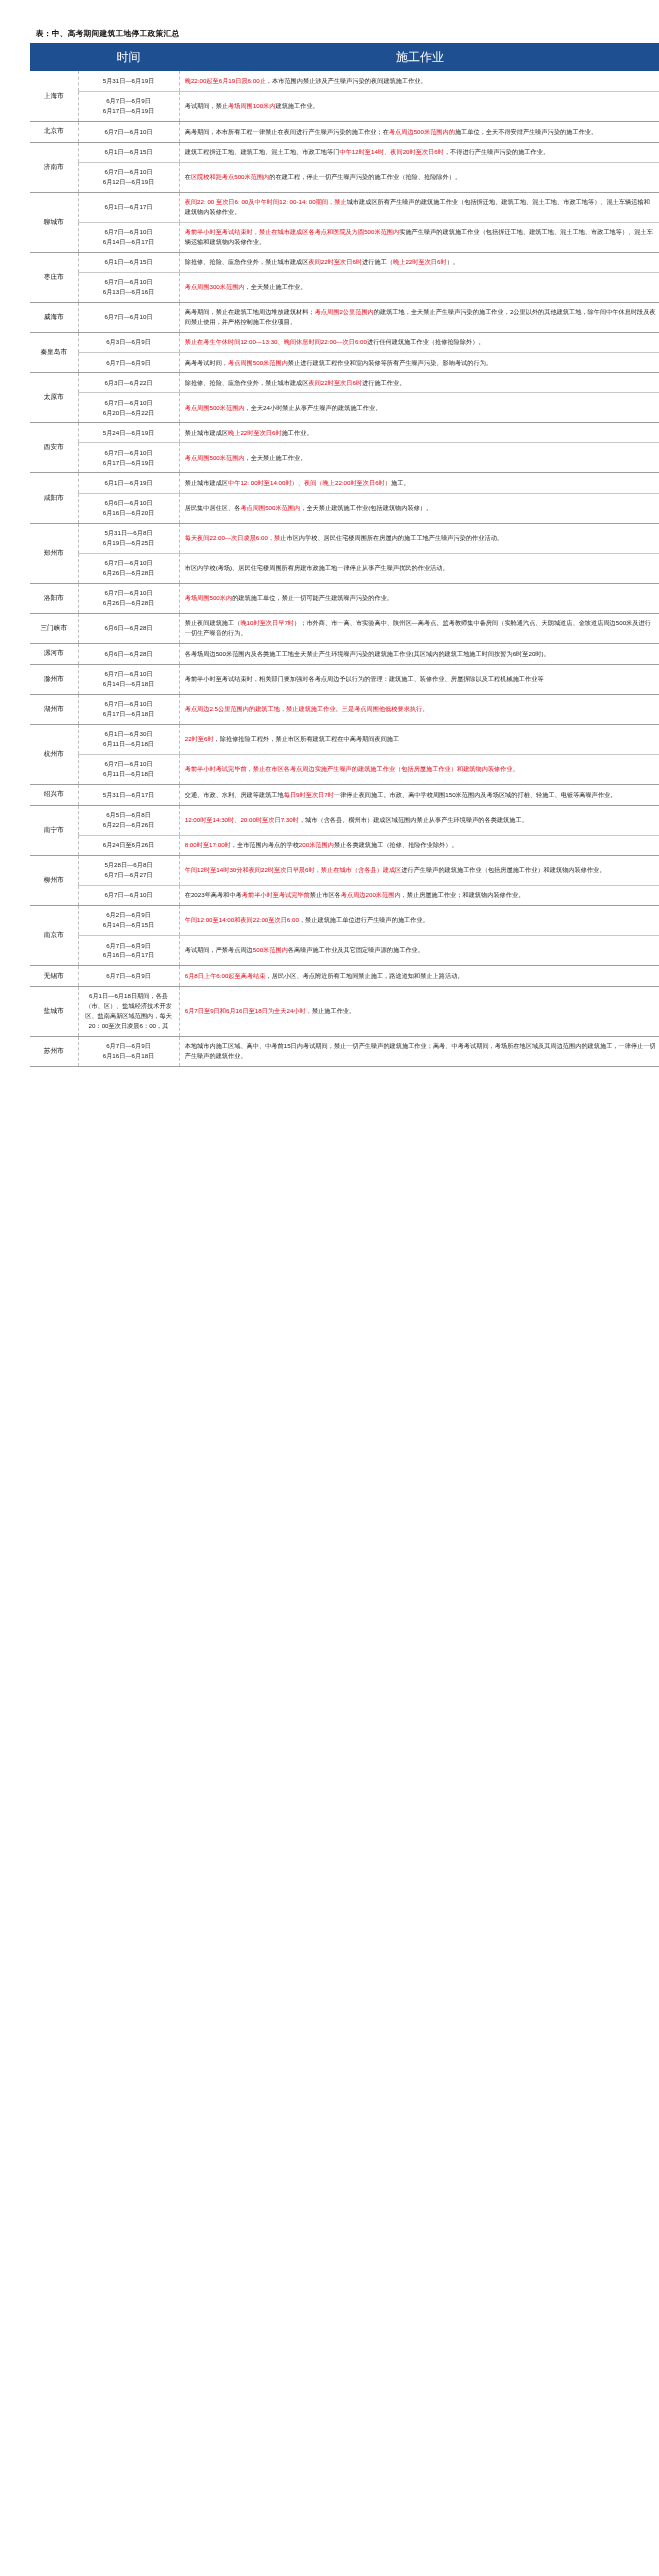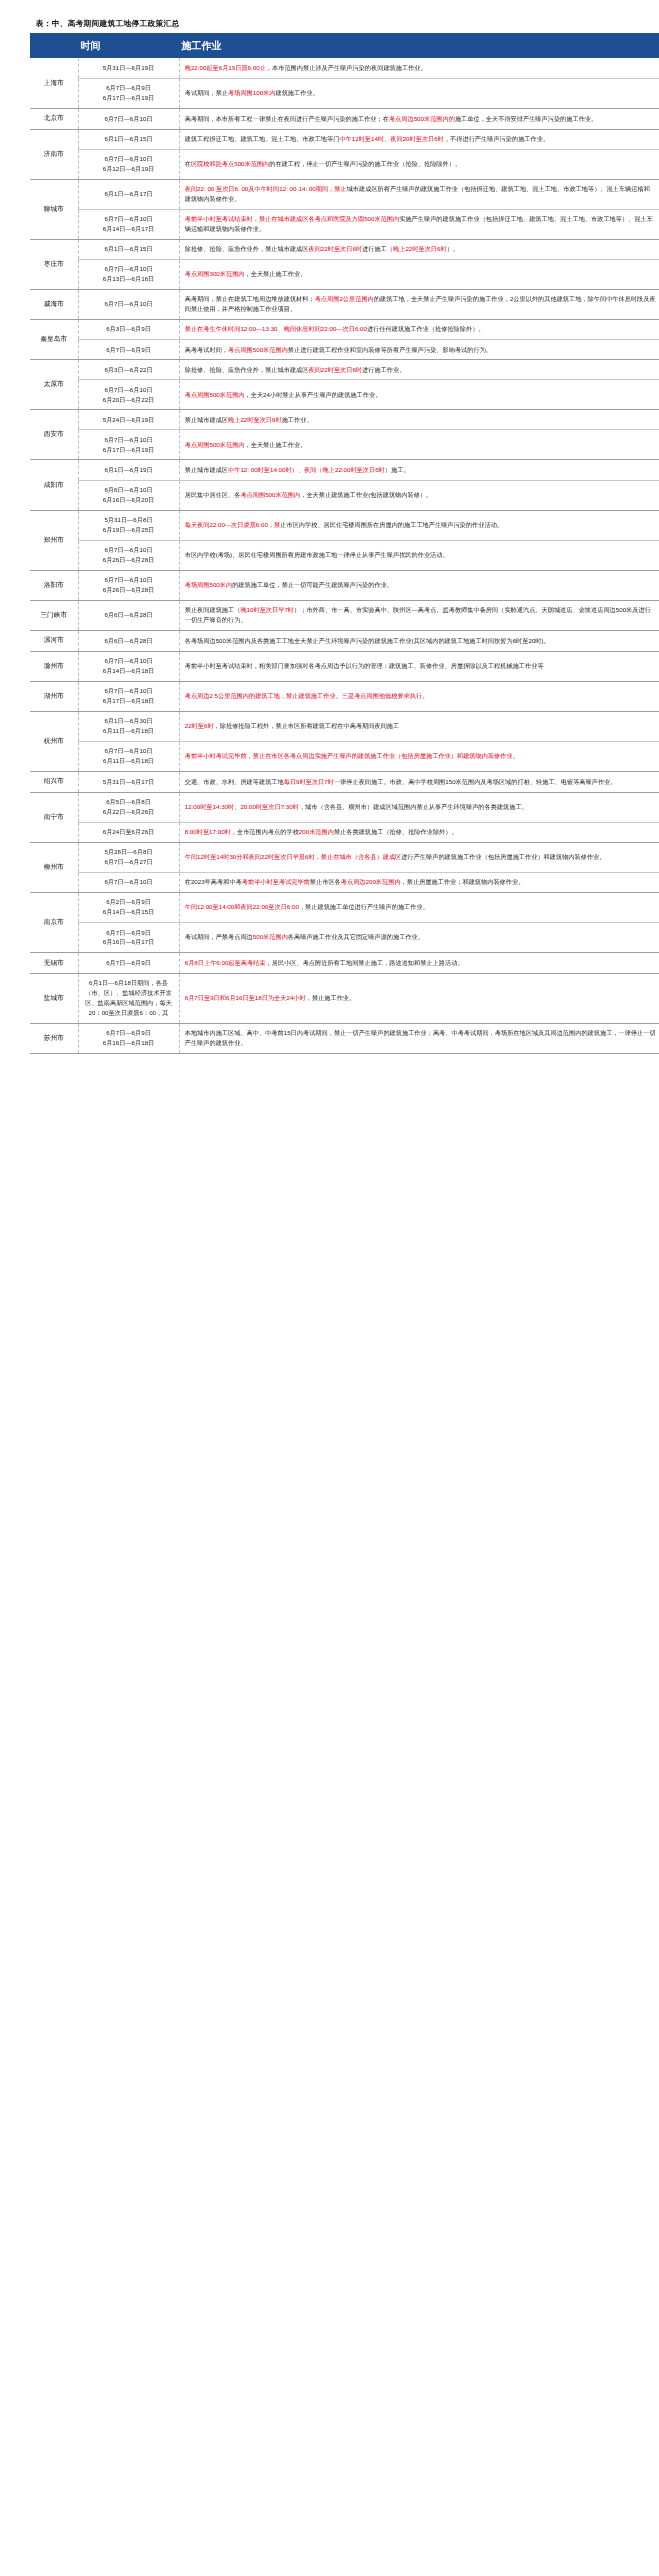--- a/index.html
+++ b/index.html
@@ -1,23 +1,23 @@
 <!DOCTYPE html>
 <html style="font-size:8.2px"><head>
 <meta charset="utf-8">
 <style>
   html,body{margin:0;padding:0;background:#ffffff;}
   body{font-family:"Liberation Sans","DejaVu Sans",sans-serif;color:#222;}
-  .page{width:616px;margin:6px auto;padding:8px;box-sizing:border-box;}
+  .page{width:616px;margin:16px auto;padding:8px;box-sizing:border-box;}
   .doc-title{font-size:7.7px;font-weight:bold;color:#111;padding:5.2px 4.1px 4.1px 6.2px;letter-spacing:0.3px;}
   table.main{border-collapse:collapse;width:632px;margin:0 auto;table-layout:fixed;}
   table.main col.c-city{width:48px;}
   table.main col.c-time{width:101px;}
   table.main col.c-eff{width:482px;}
-  thead th{background:#1d4f91;color:#ffffff;font-size:10px;font-weight:bold;padding:4.6px 2.1px;border:0.5px solid #1d4f91;text-align:left;}
+  thead th{background:#1d4f91;color:#ffffff;font-size:12px;font-weight:normal;padding:4.6px 2.1px;border:0.5px solid #1d4f91;text-align:center;}
   td{border-top:0.5px solid #c9c9c9;border-bottom:0.5px solid #c9c9c9;border-left:none;border-right:none;vertical-align:middle;font-size:6.2px;line-height:1.6;padding:4.6px 5.2px;box-sizing:border-box;}
   td.city{text-align:center;font-size:6.7px;color:#111;border-right:0.5px dashed #bdbdbd;border-bottom:0.5px solid #9e9e9e;border-top:0.5px solid #9e9e9e;}
   td.time{text-align:center;color:#222;border-right:0.5px dashed #bdbdbd;border-bottom:0.5px dashed #cfcfcf;white-space:pre-line;}
   td.eff{text-align:left;color:#222;border-bottom:0.5px dashed #cfcfcf;}
   tr.group-end td.time, tr.group-end td.eff{border-bottom:0.5px solid #9e9e9e;}
   tr:first-child td{border-top:none;}
   .red{color:#e60012;}
   .blk{color:#222;}
   .seg{display:inline;}
   @media print{ .page{width:auto;} }

